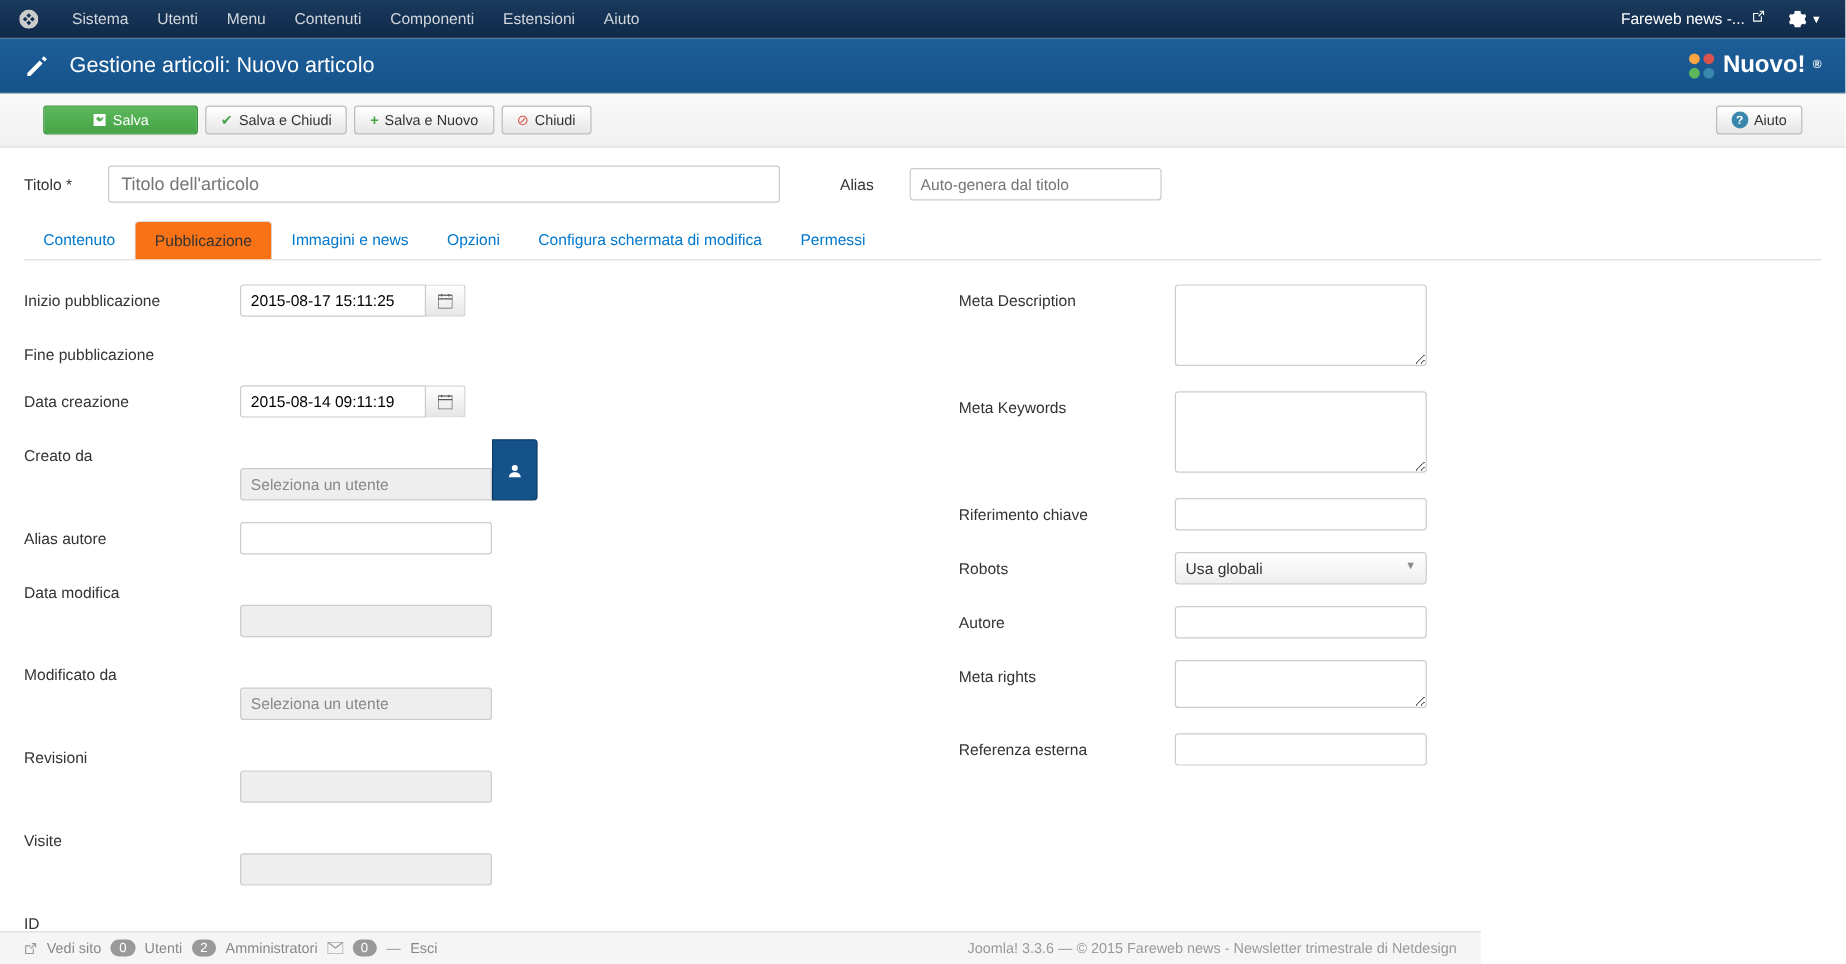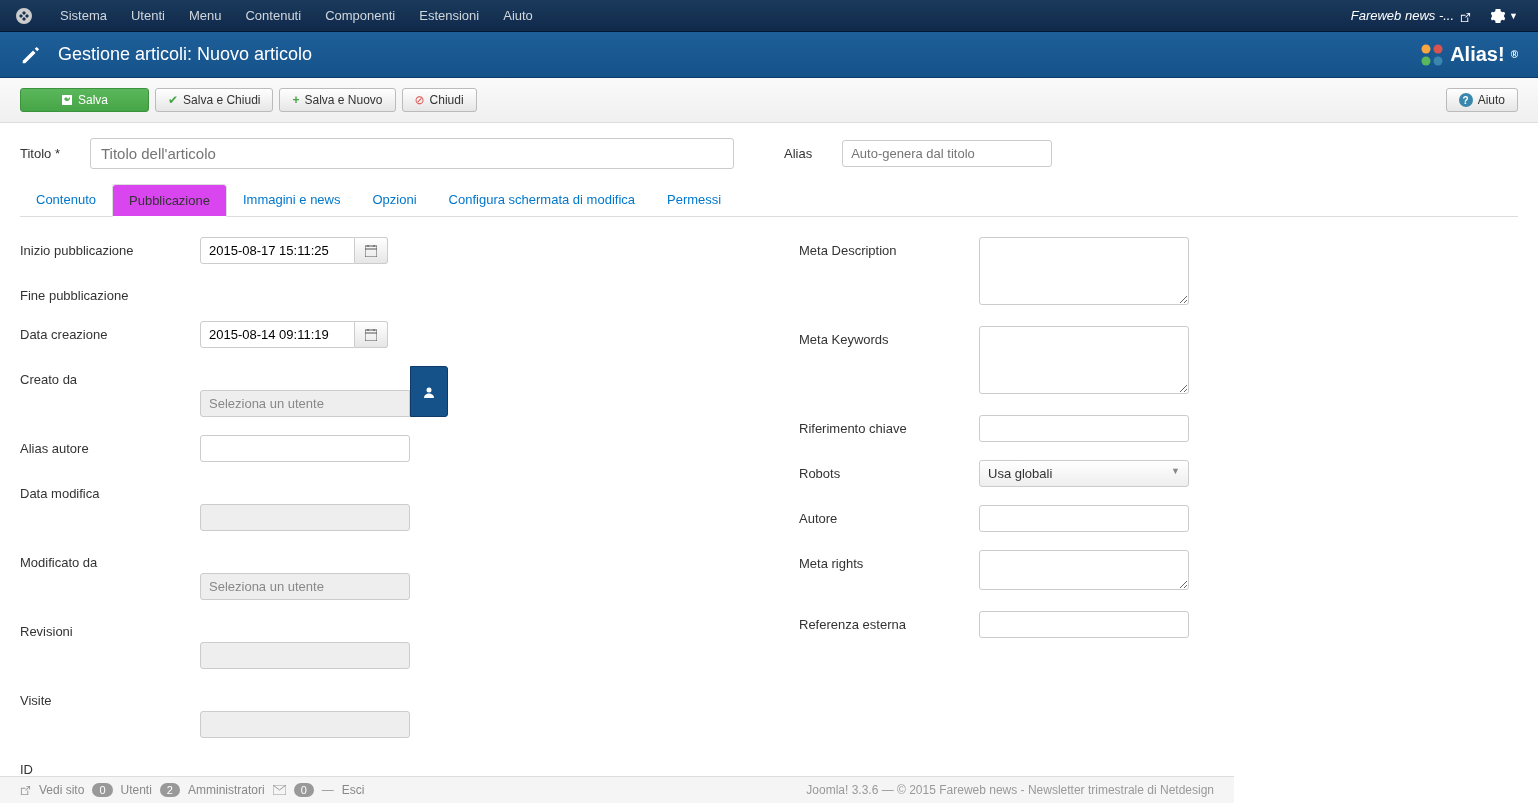--- a/index.html
+++ b/index.html
@@ -6,50 +6,50 @@
 body { font-family: Arial, Helvetica, sans-serif; font-size: 13px; color: #333; background: #fff; width: 1538px; }
 a { text-decoration: none; }
 
 
 .navbar { background: #0f2a4a; background: linear-gradient(#1a3a5c, #10294a); height: 32px; display: flex; align-items: center; justify-content: space-between; border-bottom: 1px solid #001a35; }
 .navbar-left { display: flex; align-items: center; }
 .nav-brand { width: 48px; display: flex; align-items: center; justify-content: center; color: #ccc; }
 .nav-menu { display: flex; }
 .nav-menu li { list-style: none; padding: 8px 12px; color: #d0d6dc; cursor: pointer; font-size: 13px; }
 .navbar-right { display: flex; align-items: center; padding-right: 10px; color: #fff; }
-.nav-site { padding: 8px 10px; cursor: pointer; font-size: 13px; display: flex; align-items: flex-end; gap: 6px; font-style: italic; }
+.nav-site { padding: 8px 10px; cursor: pointer; font-size: 13px; display: flex; align-items: flex-start; gap: 6px; }
 .nav-gear { padding: 8px 10px; cursor: pointer; display: flex; align-items: center; gap: 4px; }
 
 
 .header { background: #17568c; background: linear-gradient(#1e5f99, #15528a); color: #fff; padding: 10px 20px; display: flex; align-items: center; justify-content: space-between; height: 46px; border-bottom: 1px solid #0d3a66; }
 .header-left { display: flex; align-items: center; gap: 16px; }
 .header-title { font-size: 18px; font-weight: normal; text-align: center; }
 .joomla-logo { font-size: 20px; font-weight: bold; display: flex; align-items: center; gap: 6px; }
 
 
-.toolbar { background: #f5f5f5; background: linear-gradient(#fafafa, #f0f0f0); padding: 10px 20px; border-bottom: 1px solid #ddd; display: flex; justify-content: space-between; }
+.toolbar { background: #f5f5f5; background: linear-gradient(#fafafa, #f0f0f0); padding: 10px 36px; border-bottom: 1px solid #ddd; display: flex; justify-content: space-between; }
 .toolbar-left { display: flex; gap: 6px; }
 .btn { padding: 4px 12px; border: 1px solid #bbb; border-radius: 3px; background: linear-gradient(#fff, #e6e6e6); cursor: pointer; font-size: 12px; display: inline-flex; align-items: center; gap: 5px; color: #333; }
 .btn-success { background: linear-gradient(#5bb75b, #46a546); border-color: #3d923d; color: #fff; padding: 4px 40px; }
 .icon-check { color: #46a546; }
 .icon-plus { color: #46a546; font-weight: bold; }
 .icon-cancel { color: #d9534f; }
 .icon-help { background: #3a87ad; color: #fff; border-radius: 50%; width: 14px; height: 14px; display: inline-flex; align-items: center; justify-content: center; font-size: 10px; font-weight: bold; }
 
 
 .content { padding: 15px 20px 60px; }
 .title-row { display: flex; gap: 30px; align-items: center; margin-bottom: 15px; }
 .title-row label { font-size: 13px; }
-.input-large { width: 644px; padding: 6px 10px; border: 1px solid #ccc; border-radius: 3px; font-size: 15px; color: #555; }
+.input-large { width: 560px; padding: 6px 10px; border: 1px solid #ccc; border-radius: 3px; font-size: 15px; color: #555; }
 .input-medium { width: 210px; padding: 5px 8px; border: 1px solid #ccc; border-radius: 3px; font-size: 13px; color: #701a75; }
 
 
 .tabs { display: flex; border-bottom: 1px solid #ddd; margin-bottom: 20px; }
 .tabs li { list-style: none; padding: 8px 16px; color: #0077cc; cursor: pointer; font-size: 13px; }
-.tabs li.active { border: 1px solid #ddd; border-bottom: 1px solid #fff; border-radius: 4px 4px 0 0; color: #333; margin-bottom: -1px; background: #d946ef; }
+.tabs li.active { border: 1px solid #ddd; border-bottom: 1px solid #fff; border-radius: 4px 4px 0 0; color: #333; margin-bottom: -1px; background: #f97316; }
 
 
 .form-row { display: flex; gap: 60px; }
 .form-col { flex: 1; }
 .field { display: flex; align-items: flex-start; margin-bottom: 18px; }
 .field-label { width: 180px; padding-top: 6px; font-size: 13px; }
 .field-input { flex: 0 0 auto; }
 .input-text { width: 210px; padding: 5px 8px; border: 1px solid #ccc; border-radius: 3px; font-size: 13px; }
 .input-append { display: inline-flex; }
 .input-append .input-text { border-radius: 3px 0 0 3px; width: 155px; }
@@ -112,21 +112,21 @@
       </svg>
     <h1 class="header-title">Gestione articoli: Nuovo articolo</h1>
   </div>
   <div class="joomla-logo">
     <svg width="24" height="24" viewBox="0 0 16 16">
         <circle cx="4" cy="4" r="3" fill="#f9a541"></circle>
         <circle cx="12" cy="4" r="3" fill="#d9534f"></circle>
         <circle cx="4" cy="12" r="3" fill="#5bb75b"></circle>
         <circle cx="12" cy="12" r="3" fill="#3a87ad"></circle>
       </svg>
-    <span>Alias!</span>
+    <span>Nuovo!</span>
       <sup style="font-size:10px">®</sup>
   </div>
 </div>
 
 <div class="toolbar">
   <div class="toolbar-left">
     <button class="btn btn-success">
       <svg width="12" height="12" viewBox="0 0 12 12">
           <path fill="#fff" d="M1 1h10v10H1V1zm2 6h6v2H3V7zm6-4L7 5 5 3 3 5l2 2h2l2-2V3z"></path>
         </svg>

